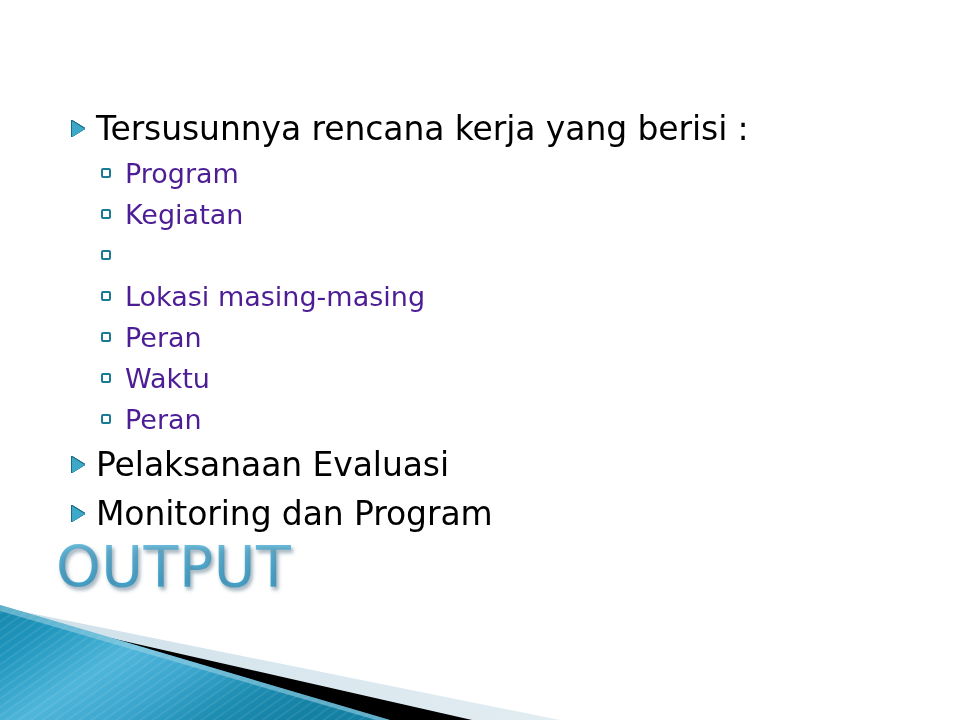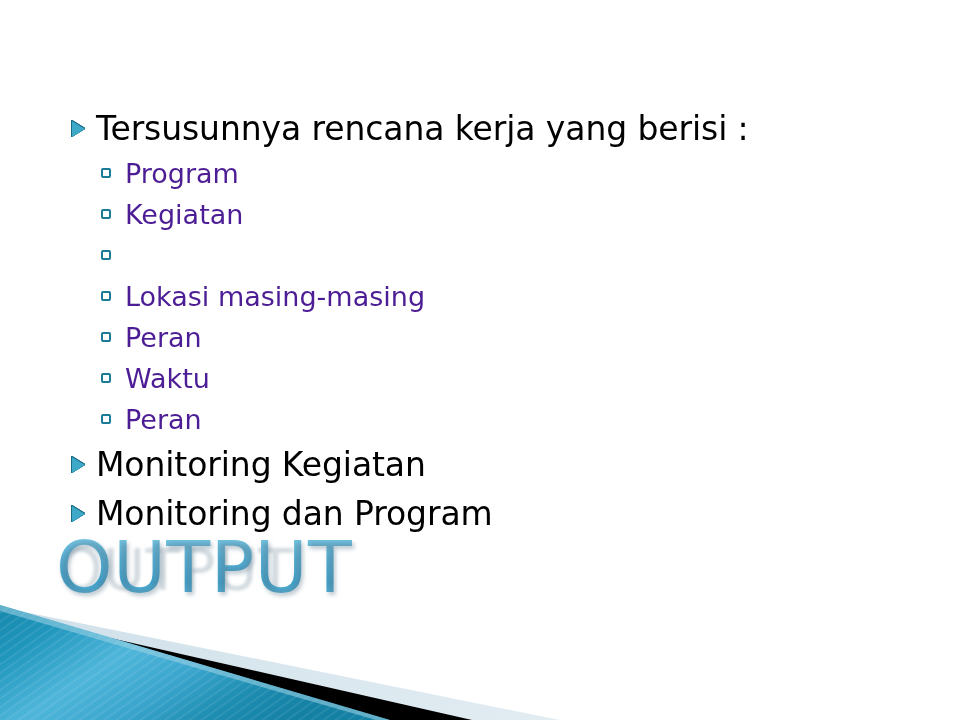--- a/index.html
+++ b/index.html
@@ -91,21 +91,21 @@
   .lvl2 .txt {
     flex: 1 1 auto;
     white-space: nowrap;
   }
 
   
   .slide-title {
     position: absolute;
     left: 56px;
     top: 536px;
-    font-size: 72px;
+    font-size: 57px;
     line-height: 62px;
     font-weight: normal;
     letter-spacing: 0.5px;
     color: #4aaed4;
     background-image: linear-gradient(to bottom, #79c6e2 0%, #54b0d6 35%, #3ea2cc 75%, #58b5d8 100%);
     -webkit-background-clip: text;
     background-clip: text;
     -webkit-text-fill-color: transparent;
     text-shadow: 2px 3px 4px rgba(90, 120, 140, 0.40);
     font-family: "DejaVu Sans", sans-serif;
@@ -189,21 +189,21 @@
       <div class="lvl2">
         <span class="marker">
           <span class="sq"></span>
         </span>
         <span class="txt">Peran</span>
       </div>
       <div class="lvl1">
         <span class="marker">
           <span class="tri"></span>
         </span>
-        <span class="txt">Monitoring Kegiatan</span>
+        <span class="txt">Pelaksanaan Evaluasi</span>
       </div>
       <div class="lvl1">
         <span class="marker">
           <span class="tri"></span>
         </span>
         <span class="txt">Monitoring dan Program</span>
       </div>
     </div>
 
   <div class="slide-title-shadow">OUTPUT</div>

